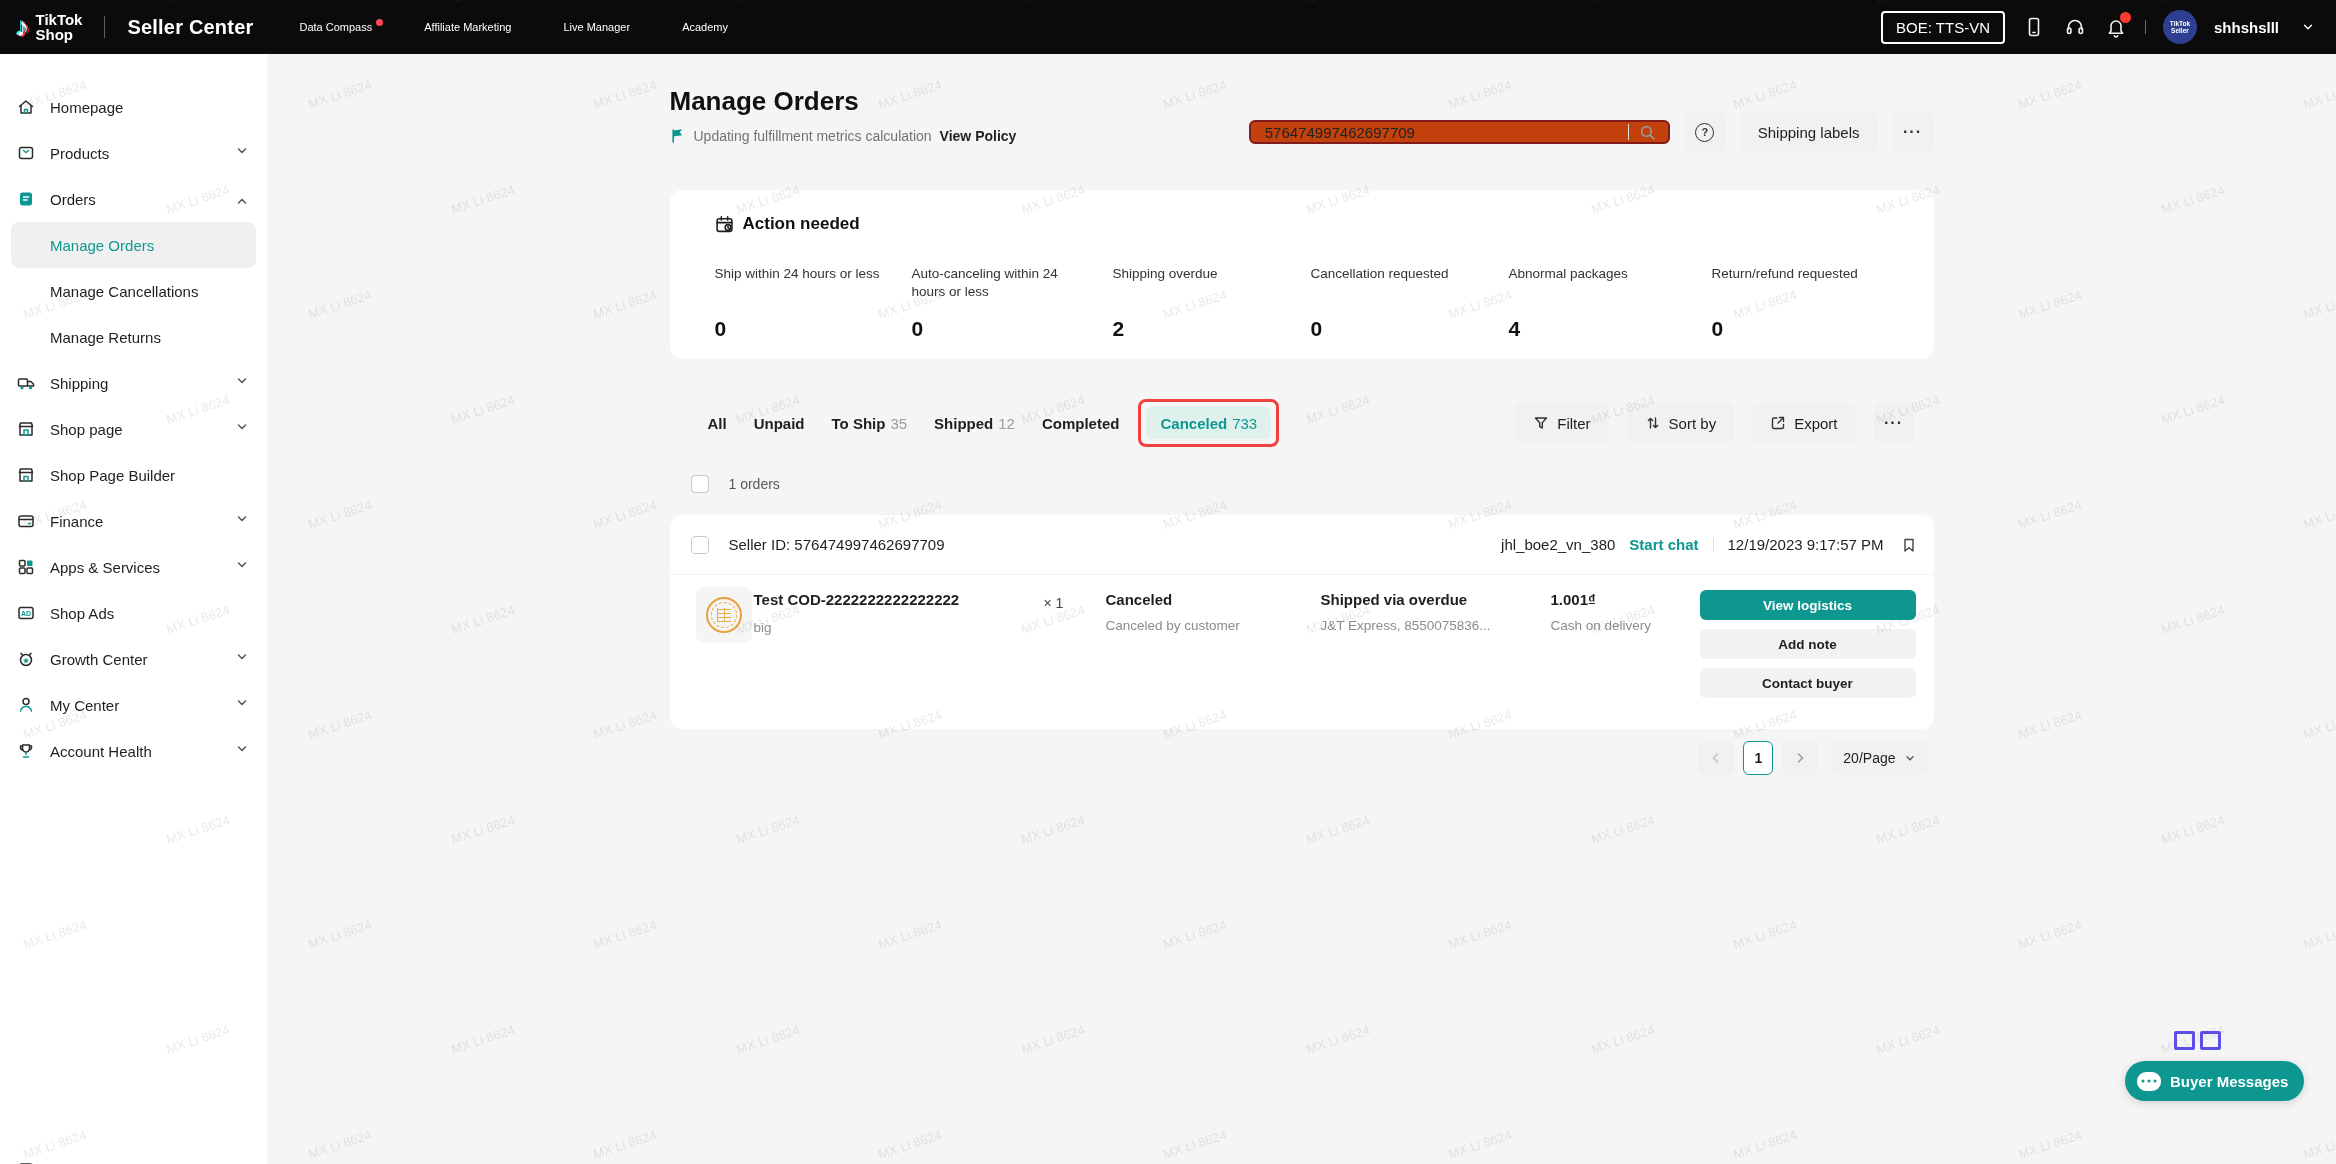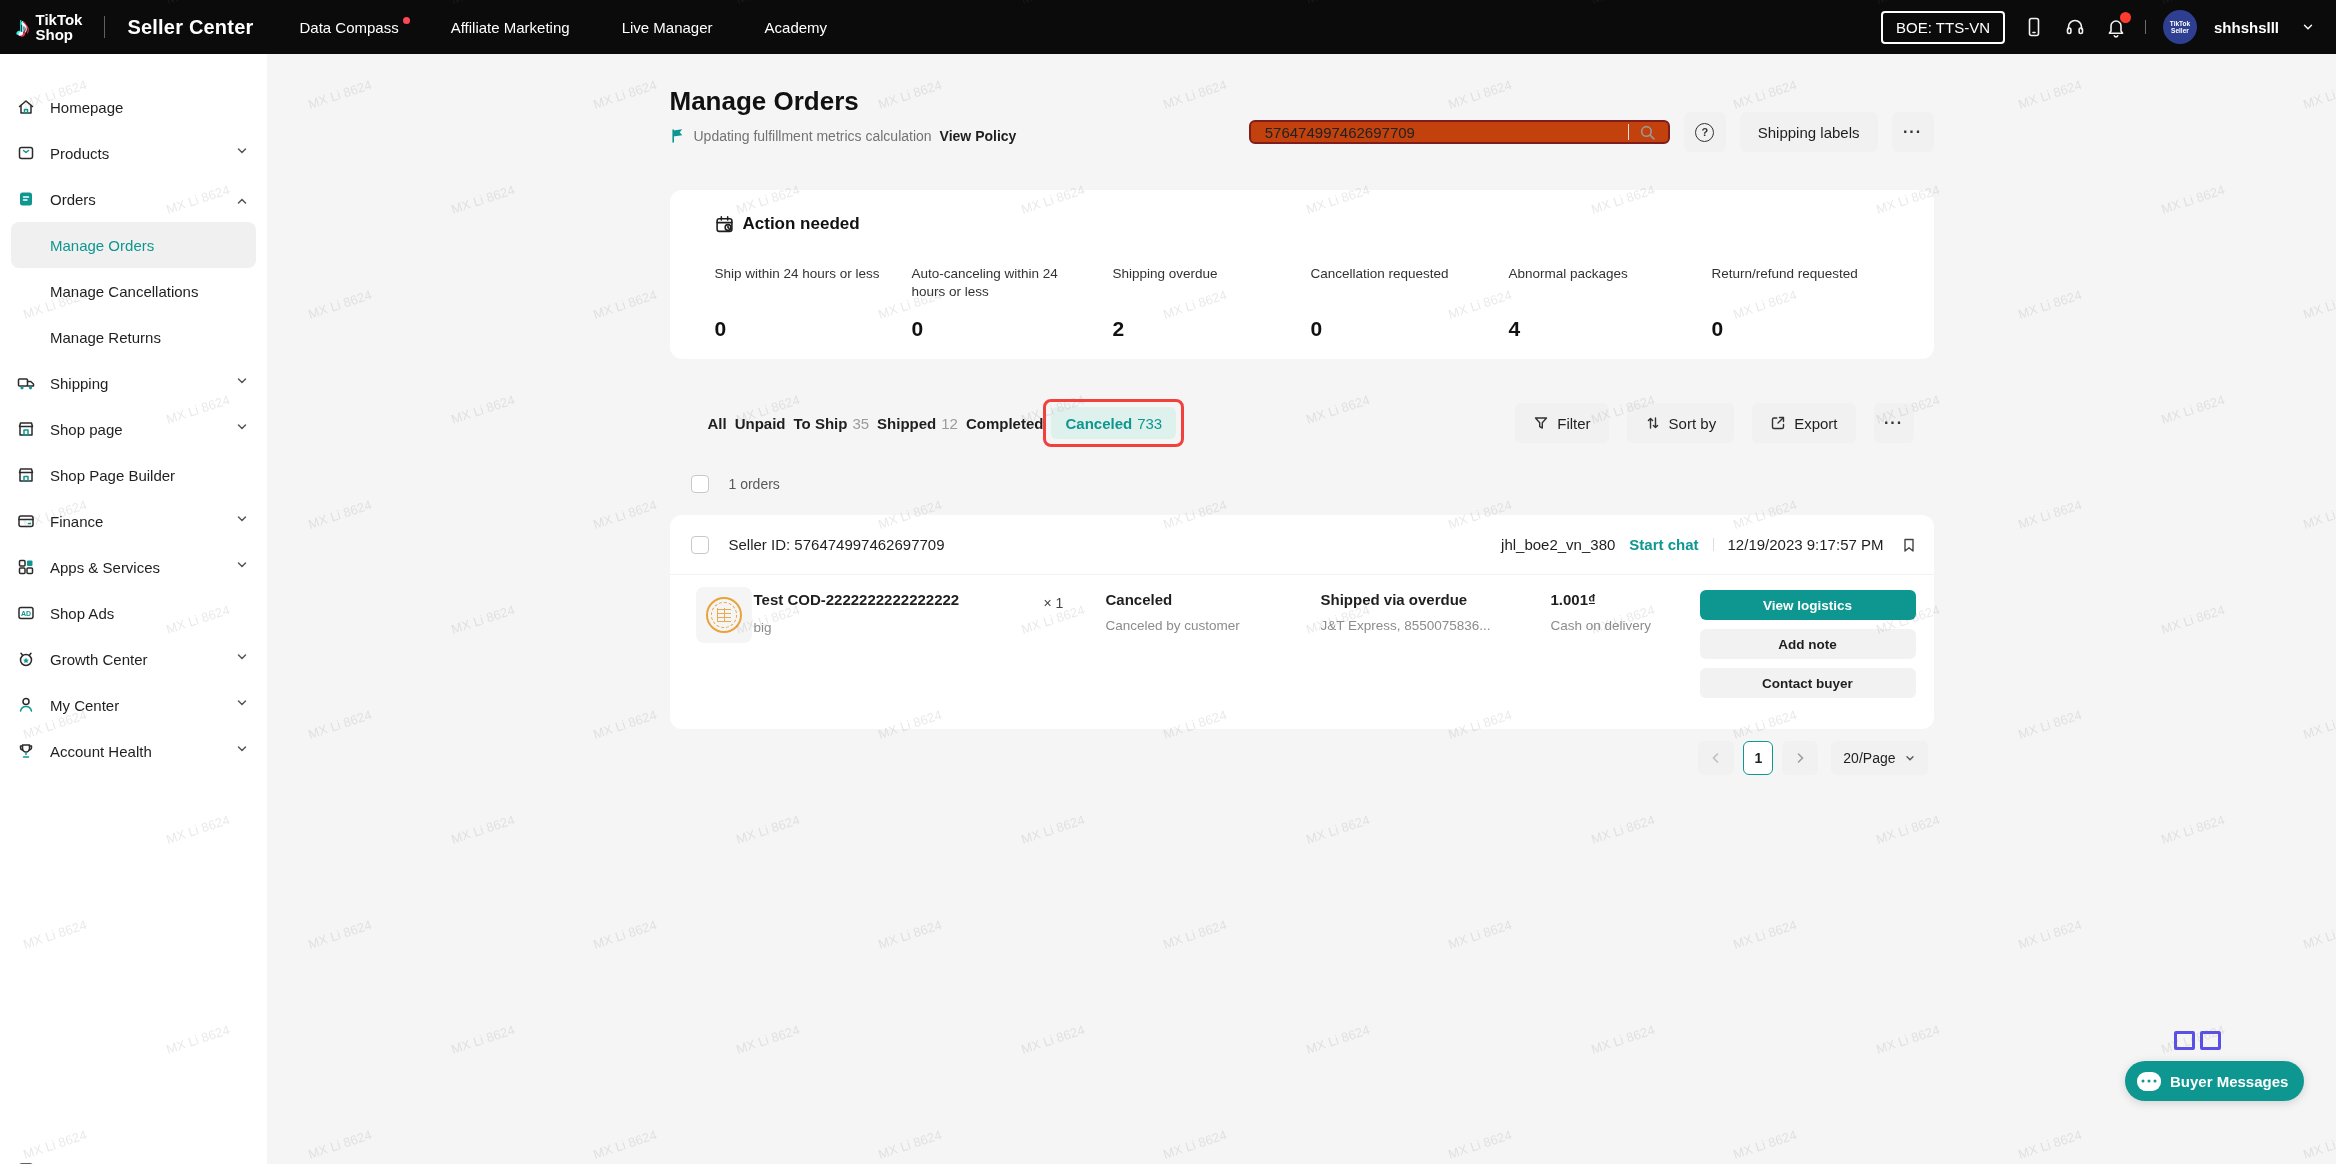--- a/index.html
+++ b/index.html
@@ -7,21 +7,21 @@
   .page{position:relative;width:2336px;height:1164px;background:#f5f5f6;overflow:hidden;}
 
   
   .topbar{position:absolute;left:0;top:0;width:2336px;height:54px;background:#0b0b0b;display:flex;align-items:center;z-index:5;}
   .brand{display:flex;align-items:center;margin-left:16px;gap:6px;cursor:pointer;}
   .note{font-size:27px;color:#fff;text-shadow:-2px -1px 0 #25F4EE,2px 1px 0 #FE2C55;line-height:1;}
   .brand-text{display:flex;flex-direction:column;color:#fff;font-weight:700;font-size:15px;line-height:15px;}
   .tb-divider{width:1px;height:22px;background:rgba(255,255,255,.35);margin:0 22px;}
   .product-name{color:#fff;font-size:20px;font-weight:600;letter-spacing:.2px;}
   .tb-nav{display:flex;align-items:center;gap:52px;margin-left:46px;}
-  .tb-nav a{color:#fff;font-size:15px;font-weight:500;text-decoration:none;position:relative;cursor:pointer;}
+  .tb-nav a{color:#fff;font-size:11px;font-weight:500;text-decoration:none;position:relative;cursor:pointer;}
   .nav-dot{position:absolute;right:-11px;top:-2px;width:7px;height:7px;border-radius:50%;background:#FF4757;}
   .tb-right{position:absolute;right:16px;top:0;height:54px;display:flex;align-items:center;gap:17px;}
   .env-badge{border:2px solid #fff;border-radius:4px;color:#fff;font-size:15px;font-weight:500;padding:6px 13px;cursor:pointer;}
   .tb-icon{width:24px;height:24px;display:flex;align-items:center;justify-content:center;position:relative;cursor:pointer;}
   .bell-dot{position:absolute;right:-3px;top:-3px;width:11px;height:11px;border-radius:50%;background:#FF3B30;}
   .tb-sep{width:1px;height:14px;background:rgba(255,255,255,.4);}
   .avatar{width:34px;height:34px;border-radius:50%;background:#2E3F92;color:#fff;font-size:6.5px;font-weight:700;line-height:7.5px;display:flex;align-items:center;justify-content:center;text-align:center;overflow:hidden;cursor:pointer;}
   .uname{color:#fff;font-size:15px;font-weight:600;cursor:pointer;}
 
   
@@ -59,21 +59,21 @@
   .action-card{position:relative;height:169px;margin-top:38px;}
   .ac-title{position:absolute;left:45px;top:24px;display:flex;align-items:center;gap:9px;}
   .ac-title h2{margin:0;font-size:17px;font-weight:600;color:#111;}
   .metrics{position:absolute;left:0;top:75px;right:0;height:90px;}
   .metric{position:absolute;top:0;width:180px;cursor:pointer;}
   .m-label{font-size:13.5px;line-height:18px;color:#333;}
   .m-value{position:absolute;left:0;top:52px;font-size:21px;font-weight:600;color:#111;}
   .m0{left:45px;}.m1{left:242px;}.m2{left:443px;}.m3{left:641px;}.m4{left:839px;}.m5{left:1042px;}
 
   .tabs-row{margin-top:43px;height:42px;display:flex;justify-content:space-between;align-items:center;}
-  .tabs{display:flex;align-items:center;gap:8px;padding-left:38px;}
+  .tabs{display:flex;align-items:center;gap:27px;padding-left:38px;}
   .tab{display:flex;align-items:center;gap:5px;cursor:pointer;position:relative;}
   .t-label{font-size:15px;font-weight:600;color:#1f1f1f;}
   .t-count{font-size:15px;color:#9b9b9b;}
   .tab-selected{background:#dff1ed;border-radius:6px;height:32px;padding:0 14px;}
   .tab-selected .t-label,.tab-selected .t-count{color:#0E9790;}
   .annotation-box{position:absolute;left:-8px;right:-8px;top:-8px;bottom:-8px;border:3px solid #F2413D;border-radius:8px;pointer-events:none;}
   .toolbar{display:flex;align-items:center;gap:18px;margin-right:20px;}
   .toolbar .more-btn{width:40px;padding:0;}
 
   .summary-row{margin-top:31px;display:flex;align-items:center;padding-left:21px;}

